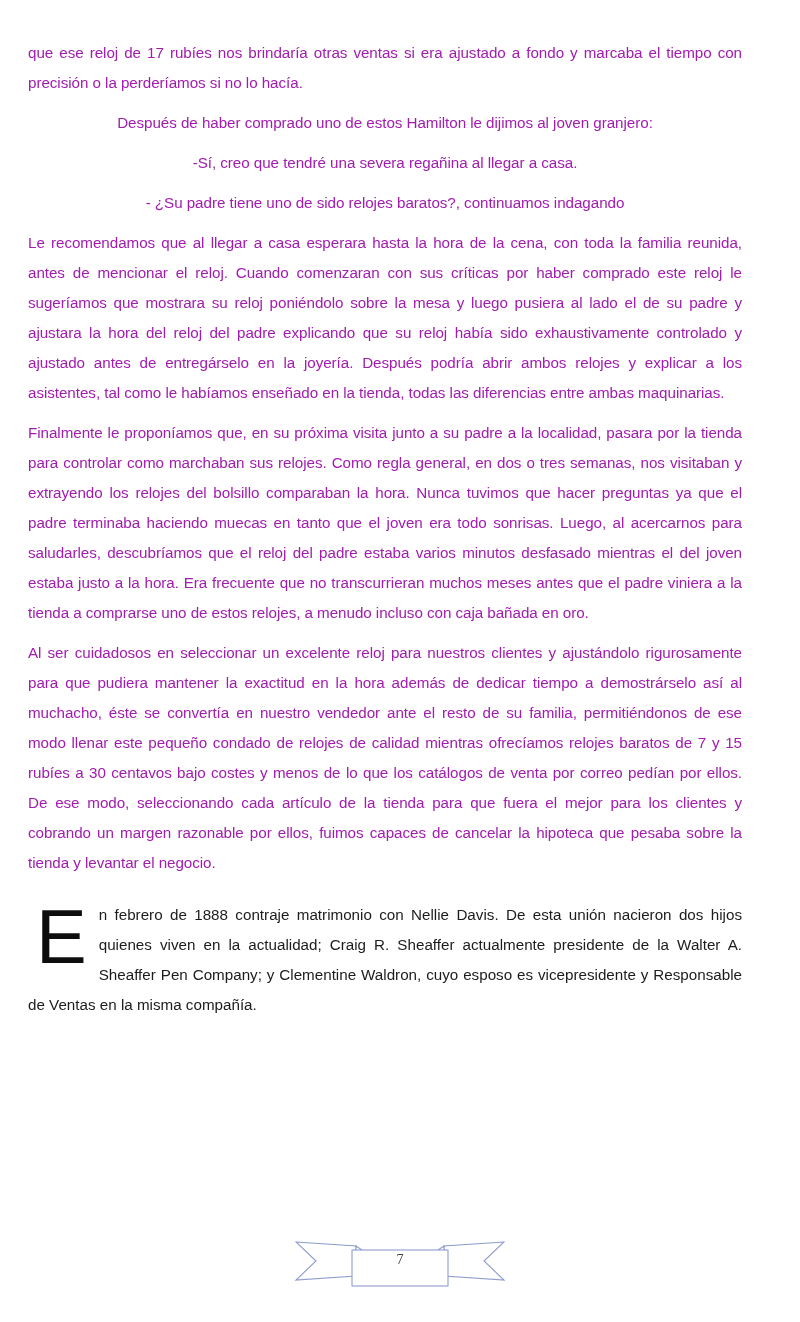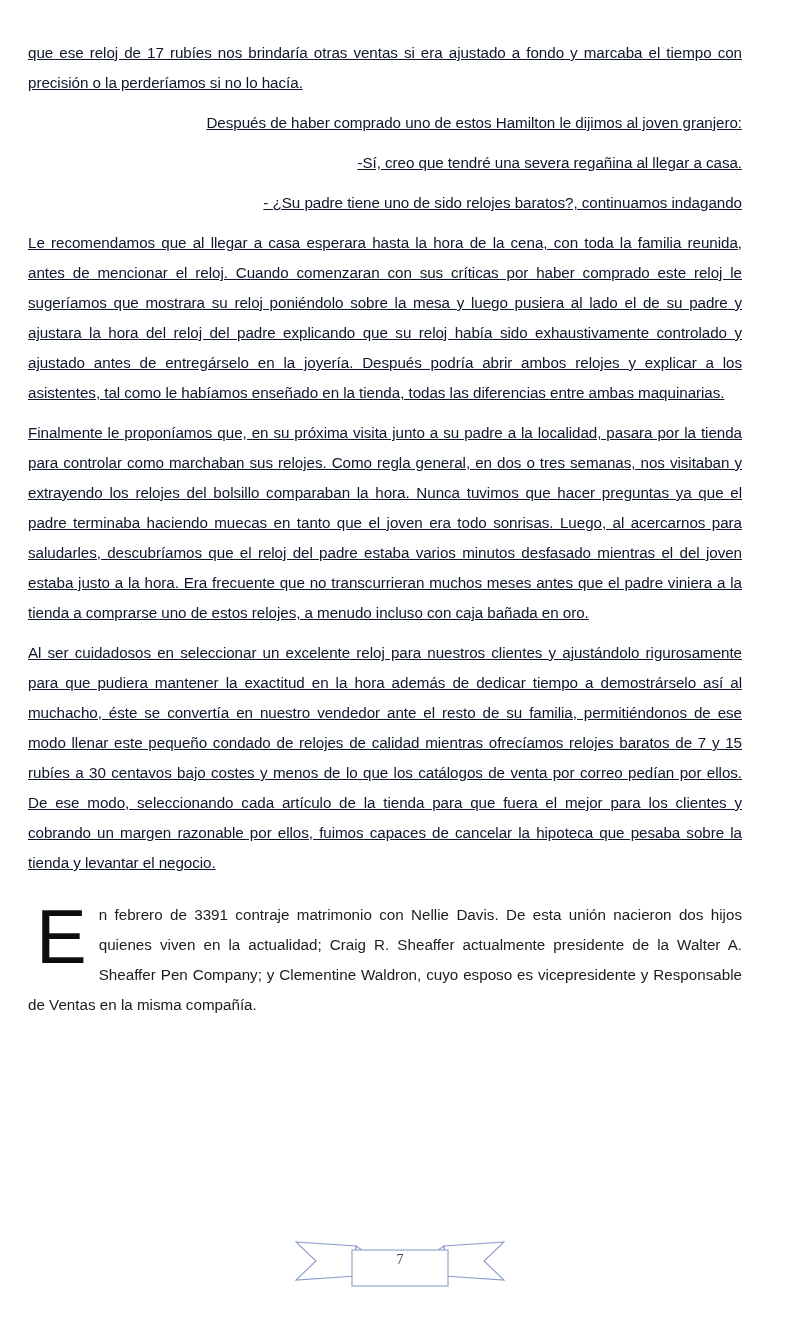--- a/index.html
+++ b/index.html
@@ -29,29 +29,28 @@
     width: 714px;
   }
 
   p.para {
     margin: 0 0 10px 0;
     font-size: 15.2px;
     line-height: 30px;
     text-align: justify;
     text-justify: inter-word;
     letter-spacing: -0.05px;
-    color: #0f172a;
+    color: #a21caf;
     -webkit-hyphens: none;
     hyphens: none;
-    text-decoration: underline;
   }
 
   
   p.para.noj {
-    text-align: right;
+    text-align: center;
   }
 
   
   .dropcap-para {
     margin: 22px 0 0 0;
     font-size: 15.2px;
     line-height: 30px;
     text-align: justify;
     color: #1c1c1c;
     position: relative;
@@ -116,21 +115,21 @@
     <p class="para noj">- ¿Su padre tiene uno de sido relojes baratos?, continuamos indagando</p>
 
 
 
     <p class="para">Le recomendamos que al llegar a casa esperara hasta la hora de la cena, con toda la familia reunida, antes de mencionar el reloj. Cuando comenzaran con sus críticas por haber comprado este reloj le sugeríamos que mostrara su reloj poniéndolo sobre la mesa y luego pusiera al lado el de su padre y ajustara la hora del reloj del padre explicando que su reloj había sido exhaustivamente controlado y ajustado antes de entregárselo en la joyería. Después podría abrir ambos relojes y explicar a los asistentes, tal como le habíamos enseñado en la tienda, todas las diferencias entre ambas maquinarias.</p>
 
     <p class="para">Finalmente le proponíamos que, en su próxima visita junto a su padre a la localidad, pasara por la tienda para controlar como marchaban sus relojes. Como regla general, en dos o tres semanas, nos visitaban y extrayendo los relojes del bolsillo comparaban la hora. Nunca tuvimos que hacer preguntas ya que el padre terminaba haciendo muecas en tanto que el joven era todo sonrisas. Luego, al acercarnos para saludarles, descubríamos que el reloj del padre estaba varios minutos desfasado mientras el del joven estaba justo a la hora. Era frecuente que no transcurrieran muchos meses antes que el padre viniera a la tienda a comprarse uno de estos relojes, a menudo incluso con caja bañada en oro.</p>
 
     <p class="para">Al ser cuidadosos en seleccionar un excelente reloj para nuestros clientes y ajustándolo rigurosamente para que pudiera mantener la exactitud en la hora además de dedicar tiempo a demostrárselo así al muchacho, éste se convertía en nuestro vendedor ante el resto de su familia, permitiéndonos de ese modo llenar este pequeño condado de relojes de calidad mientras ofrecíamos relojes baratos de 7 y 15 rubíes a 30 centavos bajo costes y menos de lo que los catálogos de venta por correo pedían por ellos. De ese modo, seleccionando cada artículo de la tienda para que fuera el mejor para los clientes y cobrando un margen razonable por ellos, fuimos capaces de cancelar la hipoteca que pesaba sobre la tienda y levantar el negocio.</p>
 
-    <p class="dropcap-para"><span class="dropcap">E</span><span>n febrero de 3391 contraje matrimonio con Nellie Davis. De esta unión nacieron dos hijos quienes viven en la actualidad; Craig R. Sheaffer  actualmente presidente de la Walter A. Sheaffer Pen Company; y Clementine Waldron, cuyo esposo es vicepresidente y Responsable de Ventas en la misma compañía.</span></p>
+    <p class="dropcap-para"><span class="dropcap">E</span><span>n febrero de 1888 contraje matrimonio con Nellie Davis. De esta unión nacieron dos hijos quienes viven en la actualidad; Craig R. Sheaffer  actualmente presidente de la Walter A. Sheaffer Pen Company; y Clementine Waldron, cuyo esposo es vicepresidente y Responsable de Ventas en la misma compañía.</span></p>
 
   </div>
 
   <div class="footer">
     <div class="ribbon-wrap">
       <svg viewBox="0 0 220 62" xmlns="http://www.w3.org/2000/svg">
 
         <polygon points="6,12 66,16 66,46 6,50 26,31" fill="#ffffff" stroke="#8e9ccd" stroke-width="1.1"></polygon>
 
         <polygon points="214,12 154,16 154,46 214,50 194,31" fill="#ffffff" stroke="#8e9ccd" stroke-width="1.1"></polygon>

